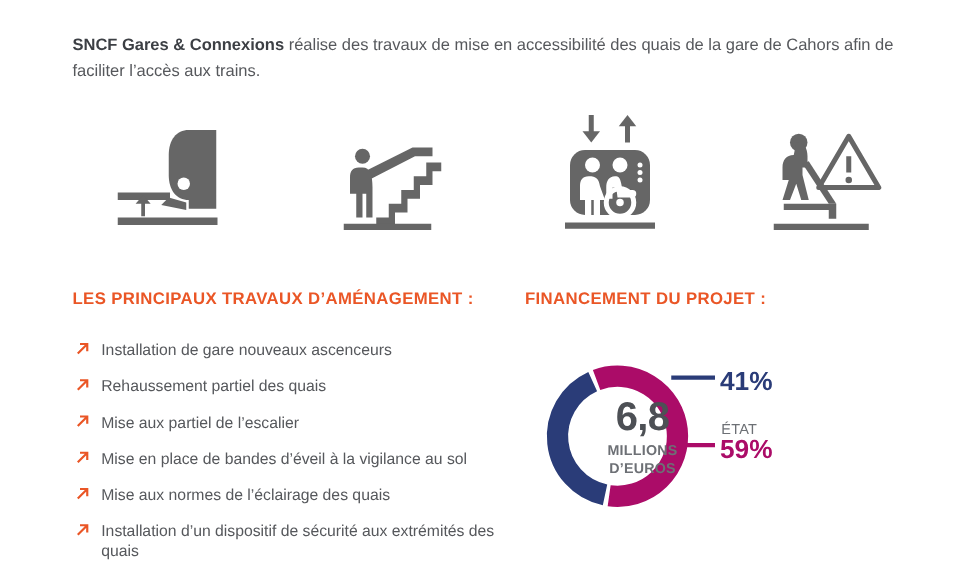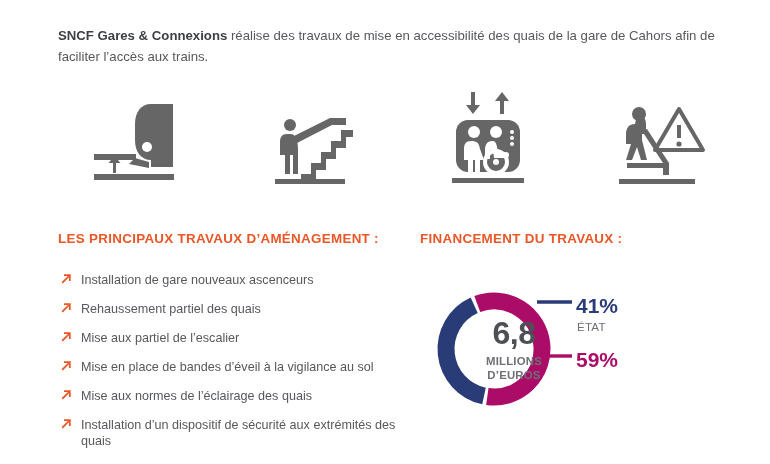--- a/index.html
+++ b/index.html
@@ -130,21 +130,21 @@
   }
   .legend-name {
     position: absolute;
     font-size: 11.6px;
     line-height: 14.5px;
     color: #6d7075;
     letter-spacing: 0.2px;
     white-space: nowrap;
   }
   #legend-pct-etat  { left: 156px; top: 27px; color: #2a3c78; }
-  #legend-name-etat { left: 157px; top: 52px; }
+  #legend-name-etat { left: 157px; top: 69px; }
   #legend-pct-sncf  { left: 156px; top: 81px; color: #ab0c68; }
   #legend-name-sncf { left: 157px; top: 107px; }
 </style>
 </head>
 <body>
 
 <p class="intro">
   <span class="lead">SNCF Gares &amp; Connexions</span><span> réalise des travaux de mise en accessibilité des quais de la gare de Cahors afin de faciliter l’accès aux trains.</span>
 </p>
 
@@ -278,21 +278,21 @@
     <span>Mise aux normes de l’éclairage des quais</span>
   </li>
   <li>
     <svg class="bullet-arrow" viewBox="0 0 12 12">
         <path d="M2 10 L9 3 M4.2 2.4 H9.6 V7.8" stroke="#ea5626" stroke-width="1.9" fill="none" stroke-linecap="square"></path>
       </svg>
     <span>Installation d’un dispositif de sécurité aux extrémités des quais</span>
   </li>
 </ul>
 
-<div class="heading" id="heading-funding">FINANCEMENT DU TRAVAUX :</div>
+<div class="heading" id="heading-funding">FINANCEMENT DU PROJET :</div>
 
 <div class="donut-wrap">
   <svg width="320" height="175" viewBox="0 0 320 175">
 
     <line id="leader-etat" x1="117" y1="34" x2="152" y2="34" stroke="#2a3c78" stroke-width="3.4"></line>
     <line id="leader-sncf" x1="123" y1="88" x2="152" y2="88" stroke="#ab0c68" stroke-width="3.4"></line>
 
     <g fill="none" stroke-width="17">
       <path id="arc-etat" stroke="#2a3c78" d="M 64.02 127.95 A 48 48 0 0 1 54.17 37.29"></path>
       <path id="arc-sncf" stroke="#ab0c68" d="M 57.27 36.01 A 48 48 0 1 1 67.32 128.53"></path>

